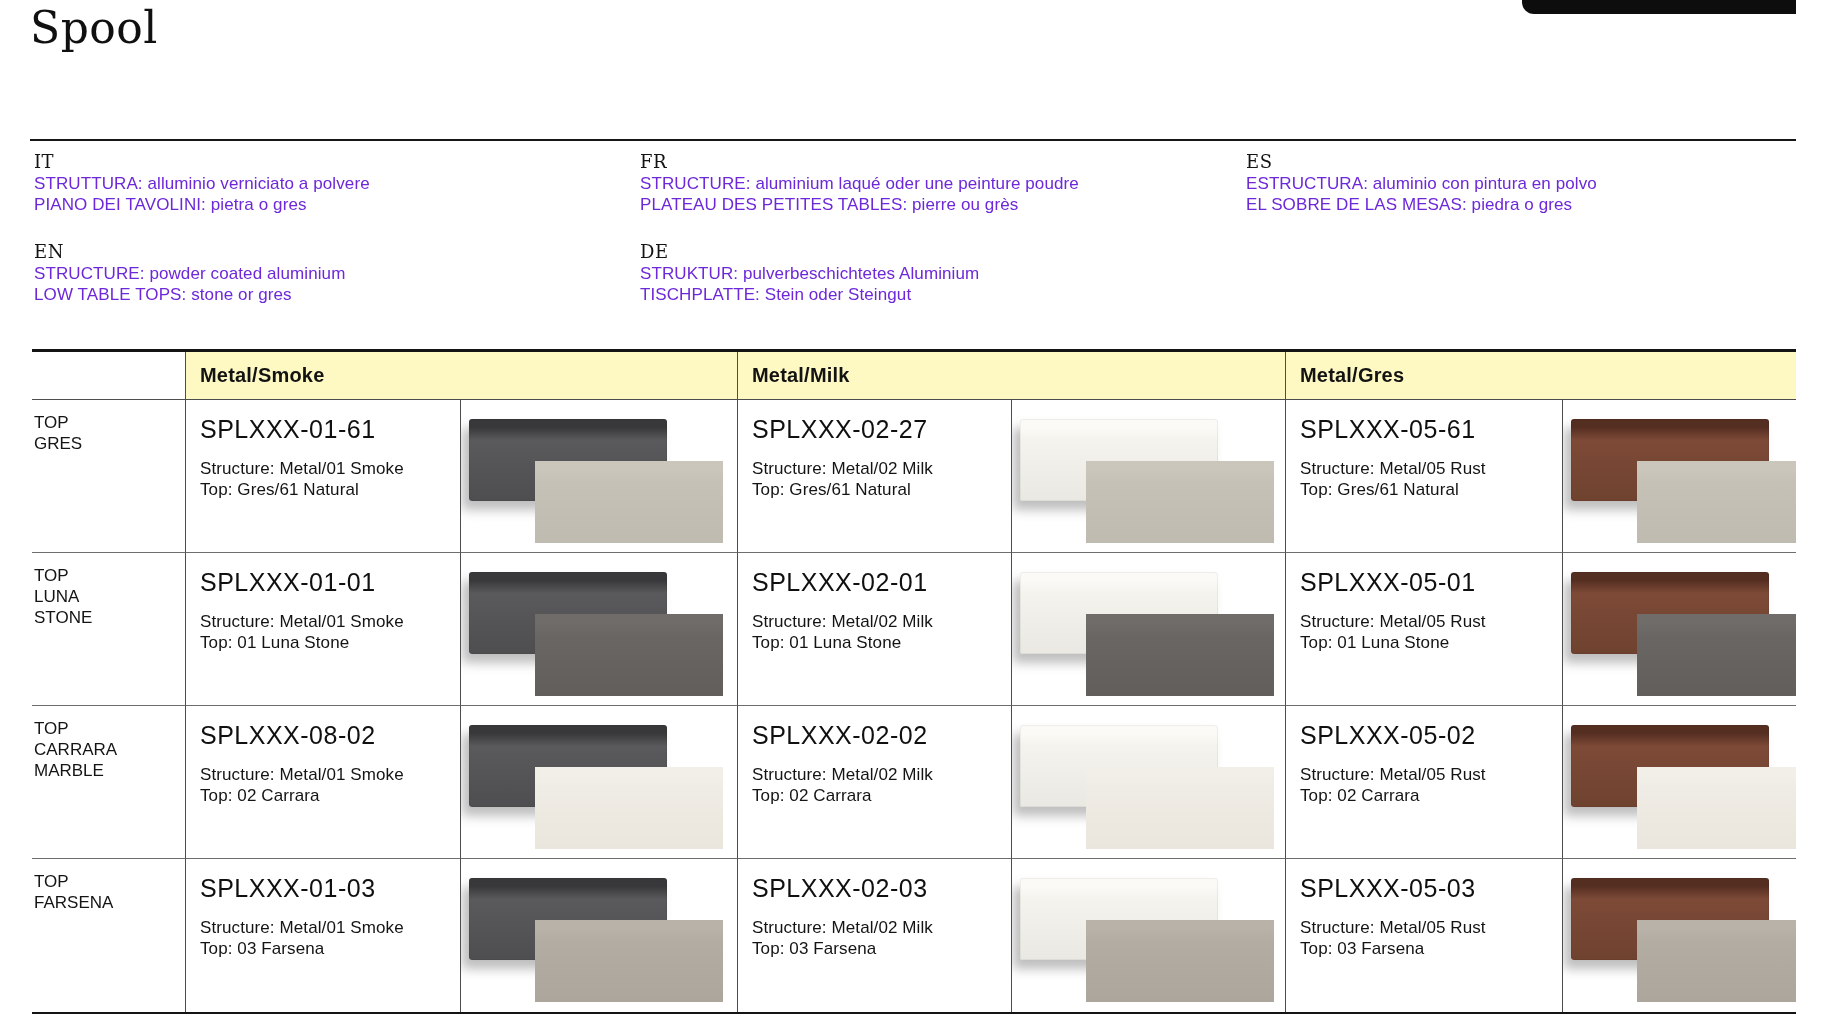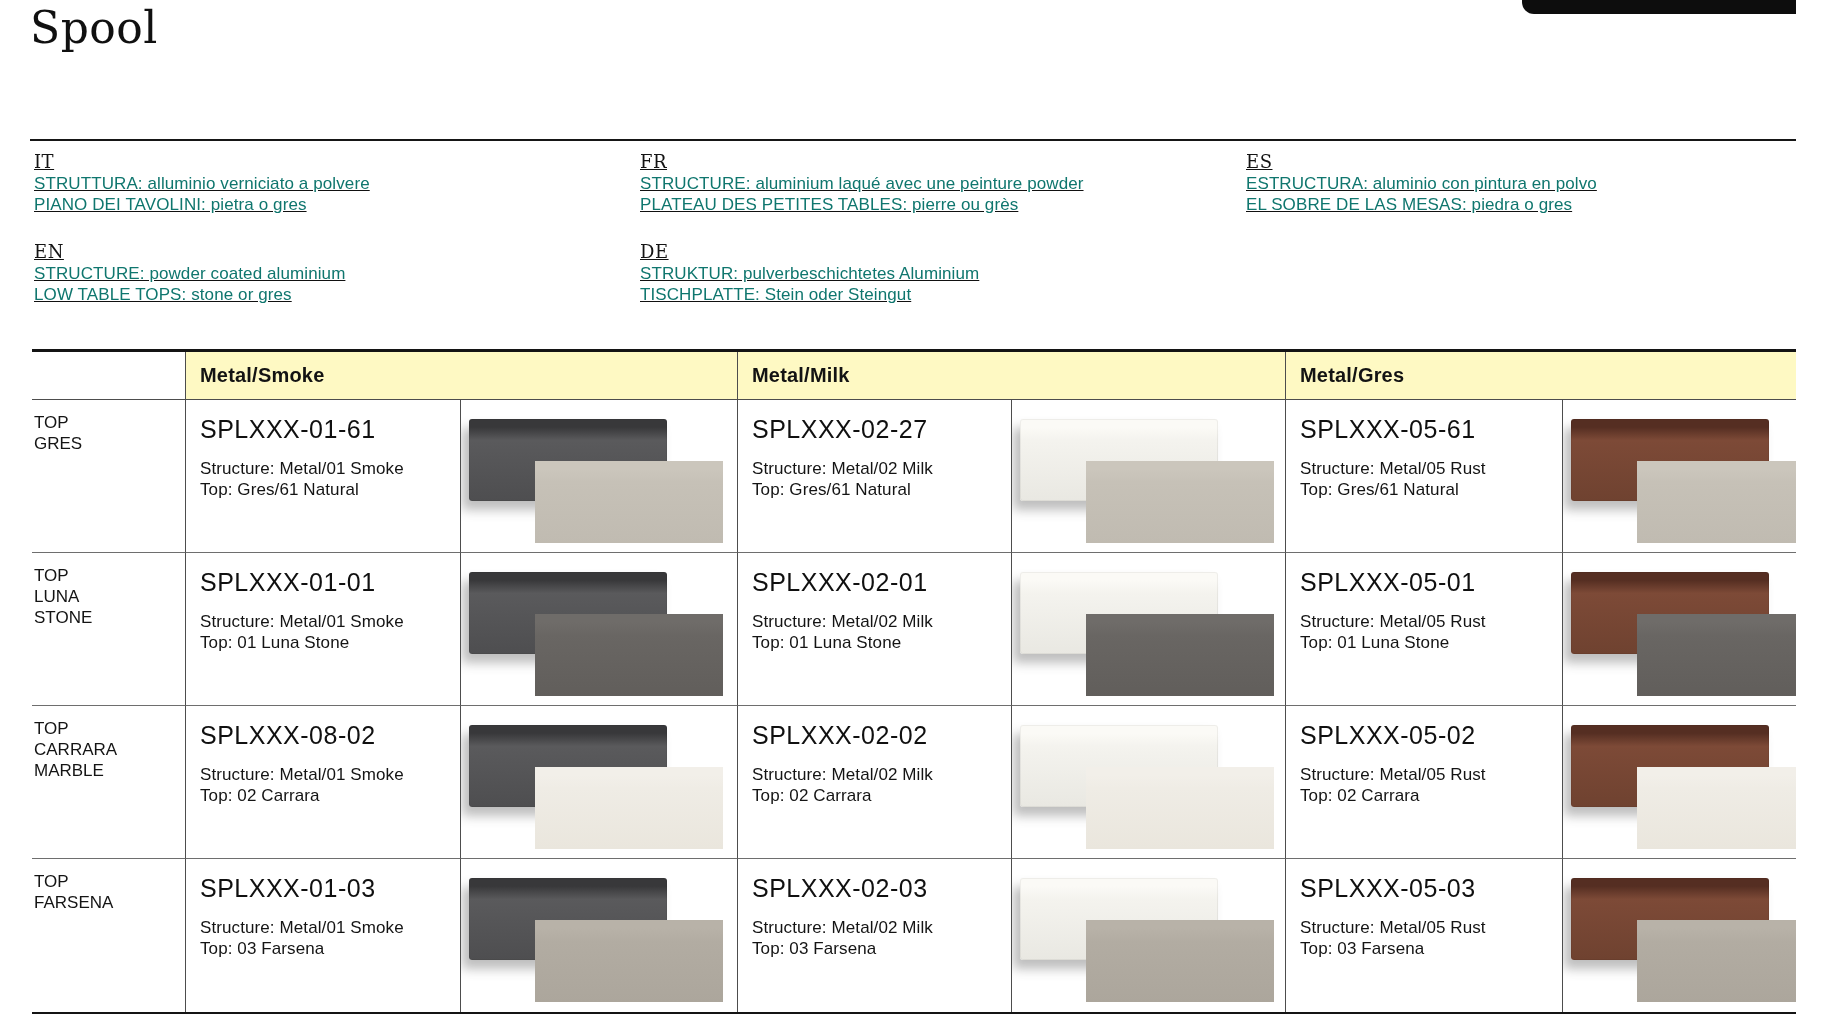--- a/index.html
+++ b/index.html
@@ -22,31 +22,31 @@
   .top-right-bar{
     position:absolute;left:1522px;top:-14px;width:316px;height:28px;
     background:#0d0d0d;border-radius:12px;
   }
   .top-rule{
     position:absolute;left:30px;top:139px;width:1804px;height:2px;
     background:#161616;
   }
 
   
-  .lang{position:absolute;width:560px;text-decoration:underline;}
+  .lang{position:absolute;width:560px;}
   .pos-it{left:34px;top:150px;}
   .pos-fr{left:640px;top:150px;}
   .pos-es{left:1246px;top:150px;width:560px;}
   .pos-en{left:34px;top:240px;}
   .pos-de{left:640px;top:240px;}
   .lang-code{
     font-family:"DejaVu Serif", serif;
     font-size:18px;line-height:23px;letter-spacing:0.5px;color:#141414;
   }
-  .lang-line{font-size:17px;line-height:21px;color:#0f766e;letter-spacing:0.1px;}
+  .lang-line{font-size:17px;line-height:21px;color:#6d28d9;letter-spacing:0.1px;}
 
   
   .tbl{
     position:absolute;left:32px;top:349px;
     display:grid;
     grid-template-columns:153px 275px 277px 274px 274px 277px 272px;
     grid-template-rows:48px 153px 153px 153px 153px;
     border-top:3px solid #141414;
     border-bottom:2px solid #141414;
     border-right:1px solid #4d4d4d;
@@ -100,21 +100,21 @@
   <div class="top-right-bar"></div>
   <div class="top-rule"></div>
 
   <div class="lang pos-it">
     <div class="lang-code">IT</div>
     <div class="lang-line">STRUTTURA: alluminio verniciato a polvere</div>
     <div class="lang-line">PIANO DEI TAVOLINI: pietra o gres</div>
   </div>
   <div class="lang pos-fr">
     <div class="lang-code">FR</div>
-    <div class="lang-line">STRUCTURE: aluminium laqué avec une peinture powder</div>
+    <div class="lang-line">STRUCTURE: aluminium laqué oder une peinture poudre</div>
     <div class="lang-line">PLATEAU DES PETITES TABLES: pierre ou grès</div>
   </div>
   <div class="lang pos-es">
     <div class="lang-code">ES</div>
     <div class="lang-line">ESTRUCTURA: aluminio con pintura en polvo</div>
     <div class="lang-line">EL SOBRE DE LAS MESAS: piedra o gres</div>
   </div>
   <div class="lang pos-en">
     <div class="lang-code">EN</div>
     <div class="lang-line">STRUCTURE: powder coated aluminium</div>

